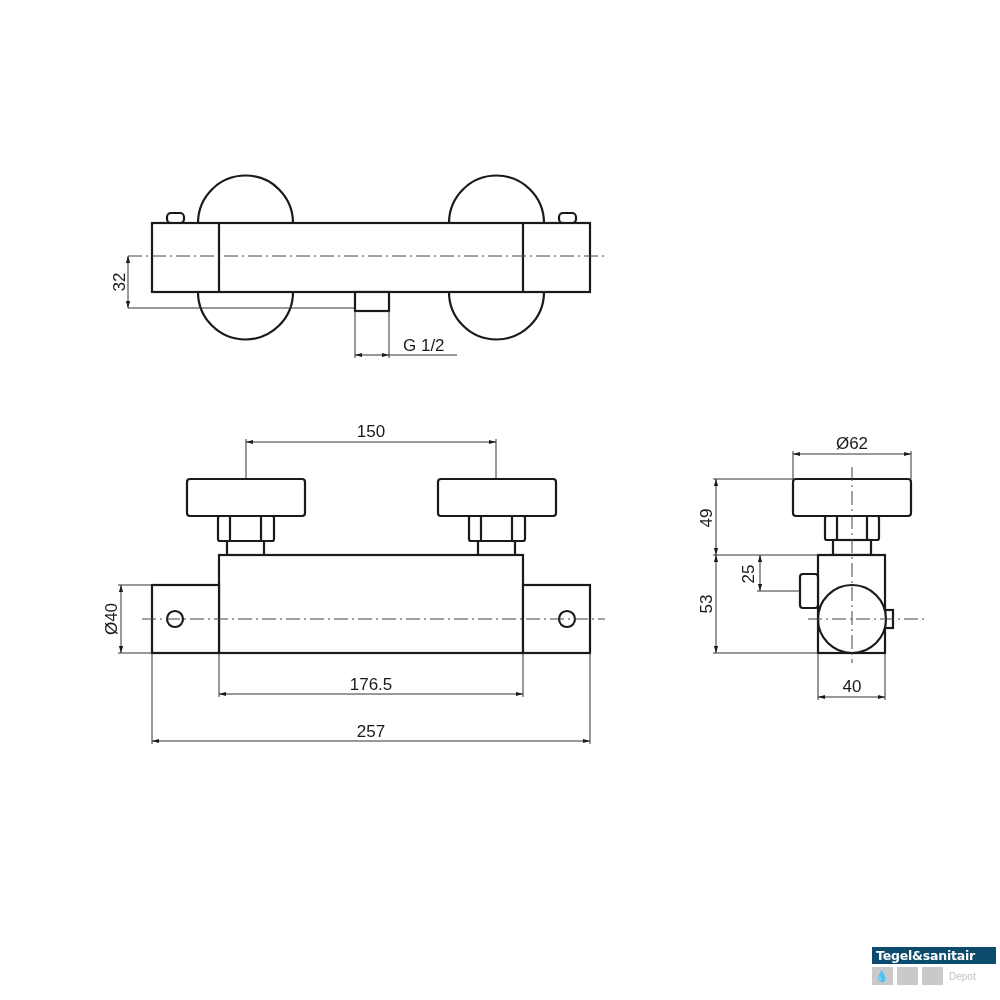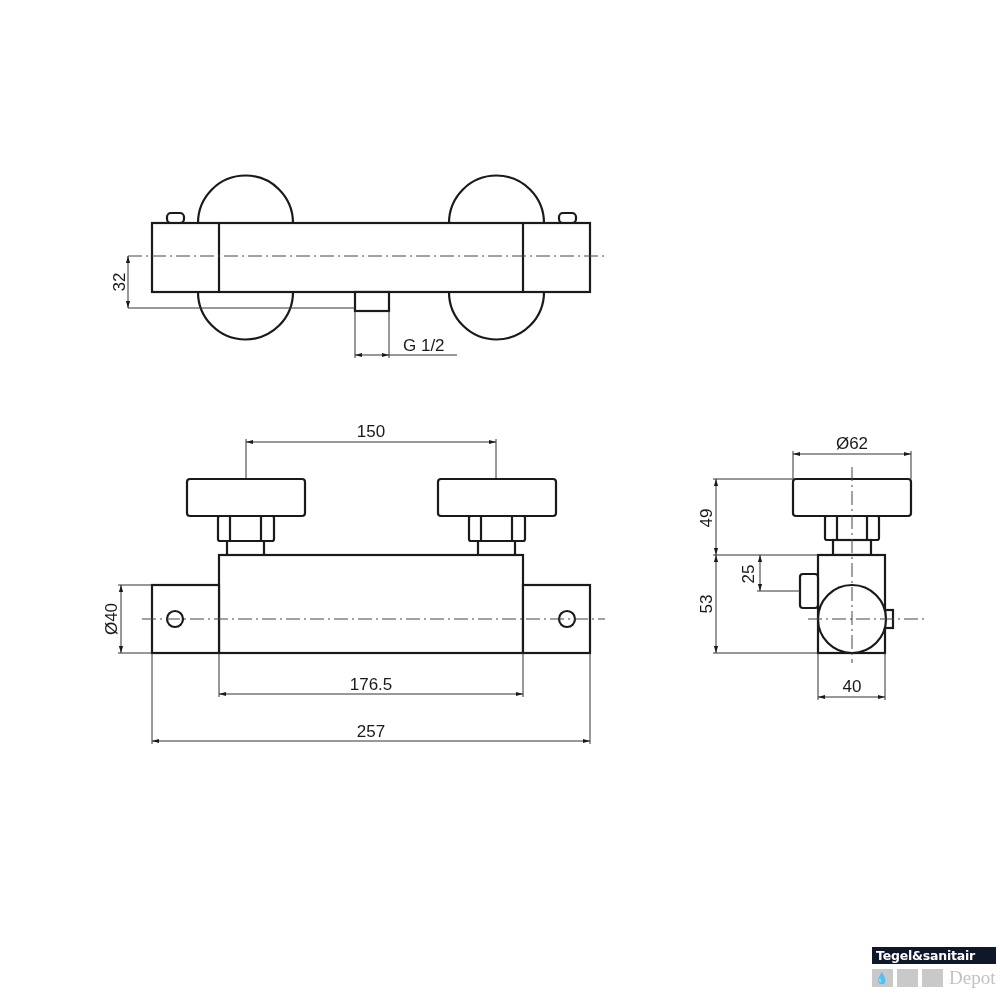--- a/index.html
+++ b/index.html
@@ -5,24 +5,24 @@
   html, body { margin:0; padding:0; background:#ffffff; }
   body { width:1000px; height:1000px; position:relative; overflow:hidden; font-family:"Liberation Sans", sans-serif; }
   svg { position:absolute; left:0; top:0; }
   .o { fill:none; stroke:#1a1a1a; stroke-width:2.2; }
   .ow { fill:#fff; stroke:#1a1a1a; stroke-width:2.2; }
   .thin { fill:none; stroke:#333; stroke-width:1; }
   .cl { fill:none; stroke:#444; stroke-width:1; stroke-dasharray:14 4 2 4; }
   .dim { font-family:"Liberation Sans", sans-serif; font-size:17px; fill:#1a1a1a; }
   .arr { fill:#1a1a1a; }
   .logo { position:absolute; left:872px; top:947px; width:124px; }
-  .logo-top { background:#0f172a; color:#fff; font-family:"DejaVu Sans", sans-serif; font-weight:bold; font-size:12.5px; padding:1px 4px; letter-spacing:-0.2px; }
+  .logo-top { background:#0c4a6e; color:#fff; font-family:"DejaVu Sans", sans-serif; font-weight:bold; font-size:12.5px; padding:1px 4px; letter-spacing:-0.2px; }
   .logo-bot { display:flex; gap:4px; margin-top:3px; align-items:center; }
   .sq { width:21px; height:18px; background:#c9c9c9; color:#fff; font-size:11px; text-align:center; line-height:18px; }
-  .depot { color:#c2c2c2; font-size:19px; font-family:Liberation Serif, serif; margin-left:2px; }
+  .depot { color:#c2c2c2; font-size:10px; font-family:Liberation Sans, sans-serif; margin-left:2px; }
 </style>
 </head>
 <body>
 
 <svg width="1000" height="1000" viewBox="0 0 1000 1000">
   <defs>
     <marker id="a" viewBox="0 0 10 10" refX="10" refY="5" markerWidth="9" markerHeight="7" orient="auto-start-reverse">
       <path d="M0,2 L10,5 L0,8 z" class="arr"></path>
     </marker>
   </defs>

